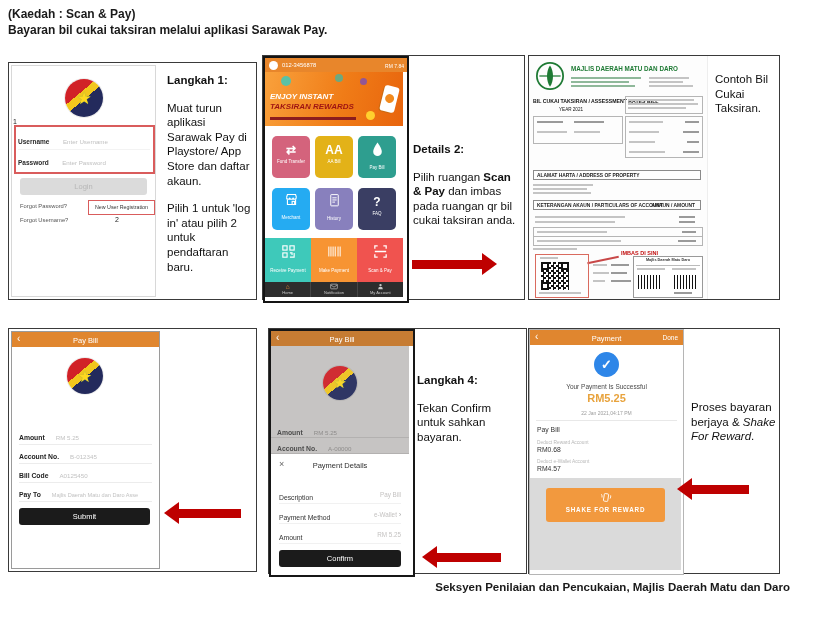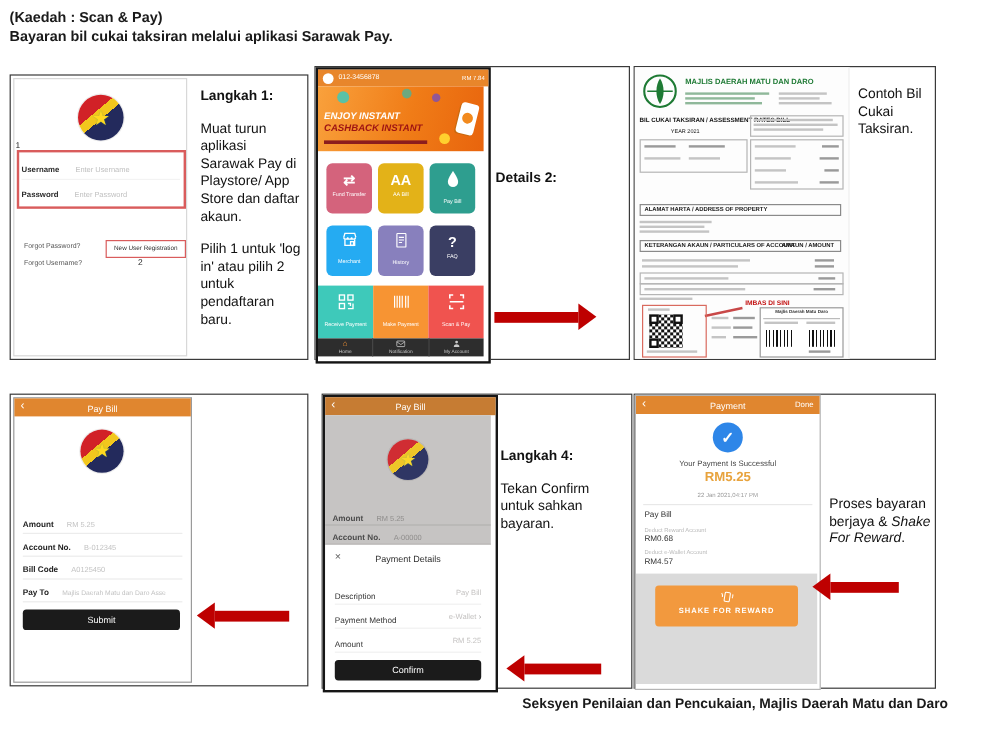--- a/index.html
+++ b/index.html
@@ -145,20 +145,21 @@
       <div class="mk" style="left:1px;top:52px;">1</div>
       <div class="redbox" style="left:2px;top:59px;width:137px;height:45px;"></div>
       <div class="frow" style="top:62px;">
         <span class="flab">Username</span>
         <span class="fph">Enter Username</span>
       </div>
       <div class="frow" style="top:83px;border-bottom:none;">
         <span class="flab">Password</span>
         <span class="fph">Enter Password</span>
       </div>
+      <div class="loginbtn">Login</div>
       <div class="flink" style="top:137px;">Forgot Password?</div>
       <div class="flink" style="top:151px;">Forgot Username?</div>
       <div class="nureg">New User Registration</div>
       <div class="mk" style="left:103px;top:150px;">2</div>
     </div>
     <div class="step" style="left:158px;top:10px;width:86px;">
       <p class="t">Langkah 1:</p>
       <p>Muat turun aplikasi Sarawak Pay di Playstore/ App Store dan daftar akaun.</p>
       <p>Pilih 1 untuk 'log in' atau pilih 2 untuk pendaftaran baru.</p>
     </div>
@@ -173,21 +174,21 @@
       </div>
       <div class="banner">
         <div class="deco" style="left:16px;top:4px;width:10px;height:10px;background:#3EC9BA;opacity:.85;"></div>
         <div class="deco" style="left:95px;top:6px;width:7px;height:7px;background:#7A4FB5;opacity:.8;"></div>
         <div class="deco" style="left:70px;top:2px;width:8px;height:8px;background:#35b9a9;opacity:.7;"></div>
         <div class="deco" style="right:28px;bottom:6px;width:9px;height:9px;background:#FFD02E;"></div>
         <div class="phoneg">
             <i></i>
           </div>
         <div class="t1">ENJOY INSTANT</div>
-        <div class="t2">CASHBACK INSTANT</div>
+        <div class="t2">TAKSIRAN REWARDS</div>
         <div class="sub"></div>
       </div>
 
       <div class="tile r1 c1 t-fund">
         <div class="ic">⇄</div>
         <div class="tl">Fund Transfer</div>
       </div>
       <div class="tile r1 c2 t-aa">
         <div class="ic">AA</div>
         <div class="tl">AA Bill</div>
@@ -274,20 +275,21 @@
                 <path d="M4 21 a8 8 0 0 1 16 0 Z"></path>
               </svg>
           </span>
           <span class="tl">My Account</span>
         </div>
       </div>
     </div>
 
     <div class="step" style="left:150px;top:86px;width:106px;">
       <p class="t">Details 2:</p>
+      <p><span>Pilih ruangan </span><span class="b">Scan &amp; Pay</span><span> dan imbas pada ruangan qr bil cukai taksiran anda.</span></p>
     </div>
     <div class="arr right" style="left:149px;top:204px;width:70px;"></div>
   </div>
 
   <div class="cell" id="cell3">
     <div class="shot" id="shot3">
       <div class="abs" style="left:6px;top:5px;">
         <svg width="30" height="30" viewBox="0 0 24 24">
             <circle cx="12" cy="12" r="10.5" fill="none" stroke="#1E7A34" stroke-width="1.4"></circle>
             <path d="M12 3.5 C8.8 8 8.8 16 12 20.5 C15.2 16 15.2 8 12 3.5 Z" fill="#1E7A34"></path>
@@ -455,20 +457,20 @@
           <span>
             <svg width="13" height="13" viewBox="0 0 24 24" fill="none" stroke="#fff" stroke-width="1.6" style="margin-top:3px;">
                 <rect x="9" y="5" width="8" height="14" rx="1.5" transform="rotate(9 13 12)"></rect>
                 <path d="M4.5 6 a8 8 0 0 1 1 6 M21.5 8 a8 8 0 0 1-1 6"></path>
               </svg>
           </span>
           <span class="tl">SHAKE FOR REWARD</span>
         </div>
       </div>
     </div>
-    <div class="step" style="left:162px;top:84px;width:90px;">
+    <div class="step" style="left:162px;top:71px;width:90px;">
       <p><span>Proses bayaran berjaya &amp; </span><span class="i">Shake For Reward</span><span>.</span></p>
     </div>
     <div class="arr left" style="left:163px;top:156px;width:57px;"></div>
   </div>
 
   <div class="doc-footer">Seksyen Penilaian dan Pencukaian, Majlis Daerah Matu dan Daro</div>
 </div>
 
 </body></html>

